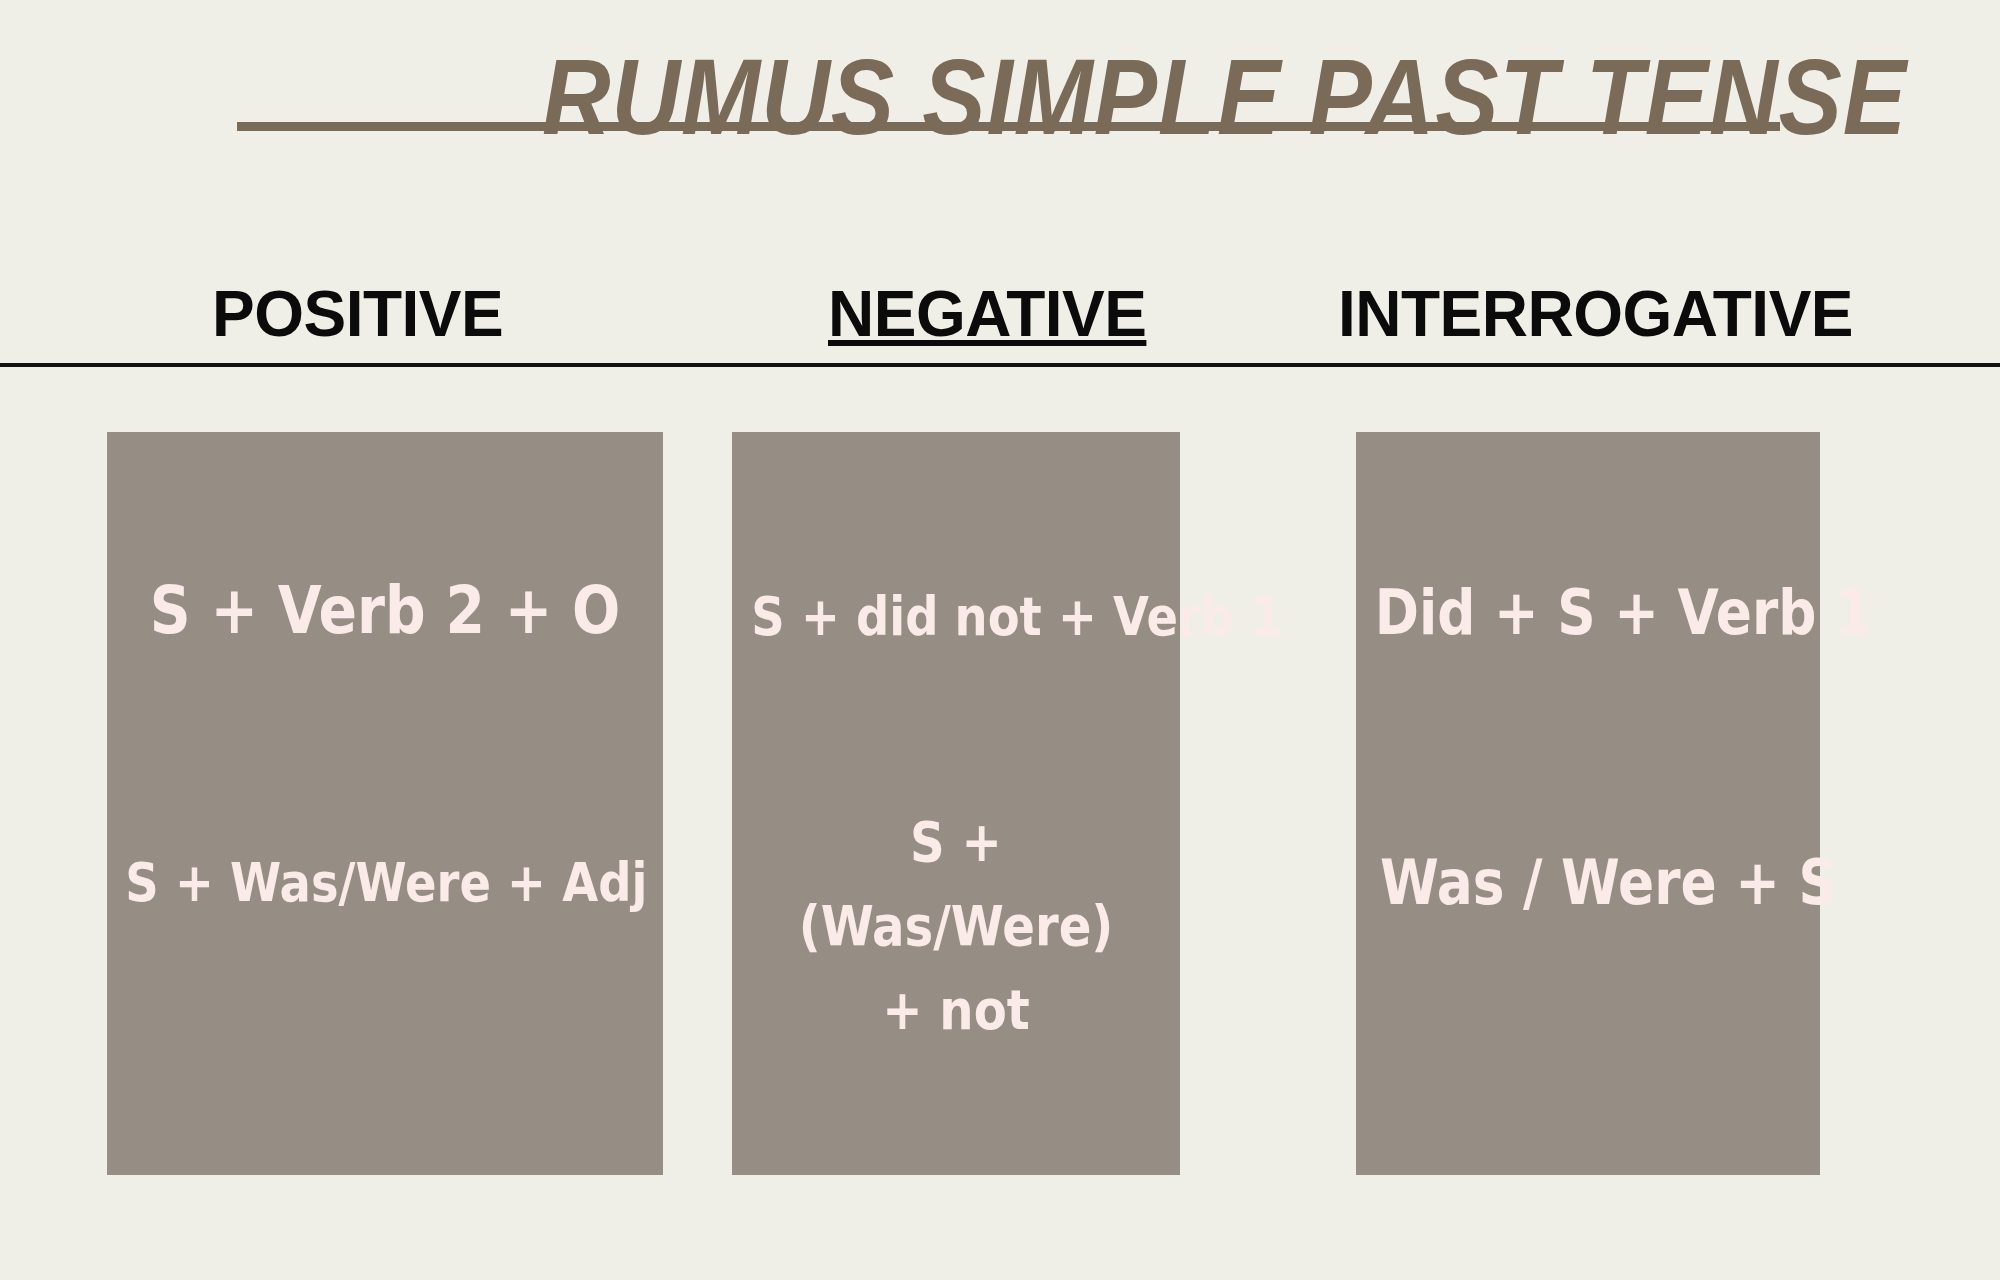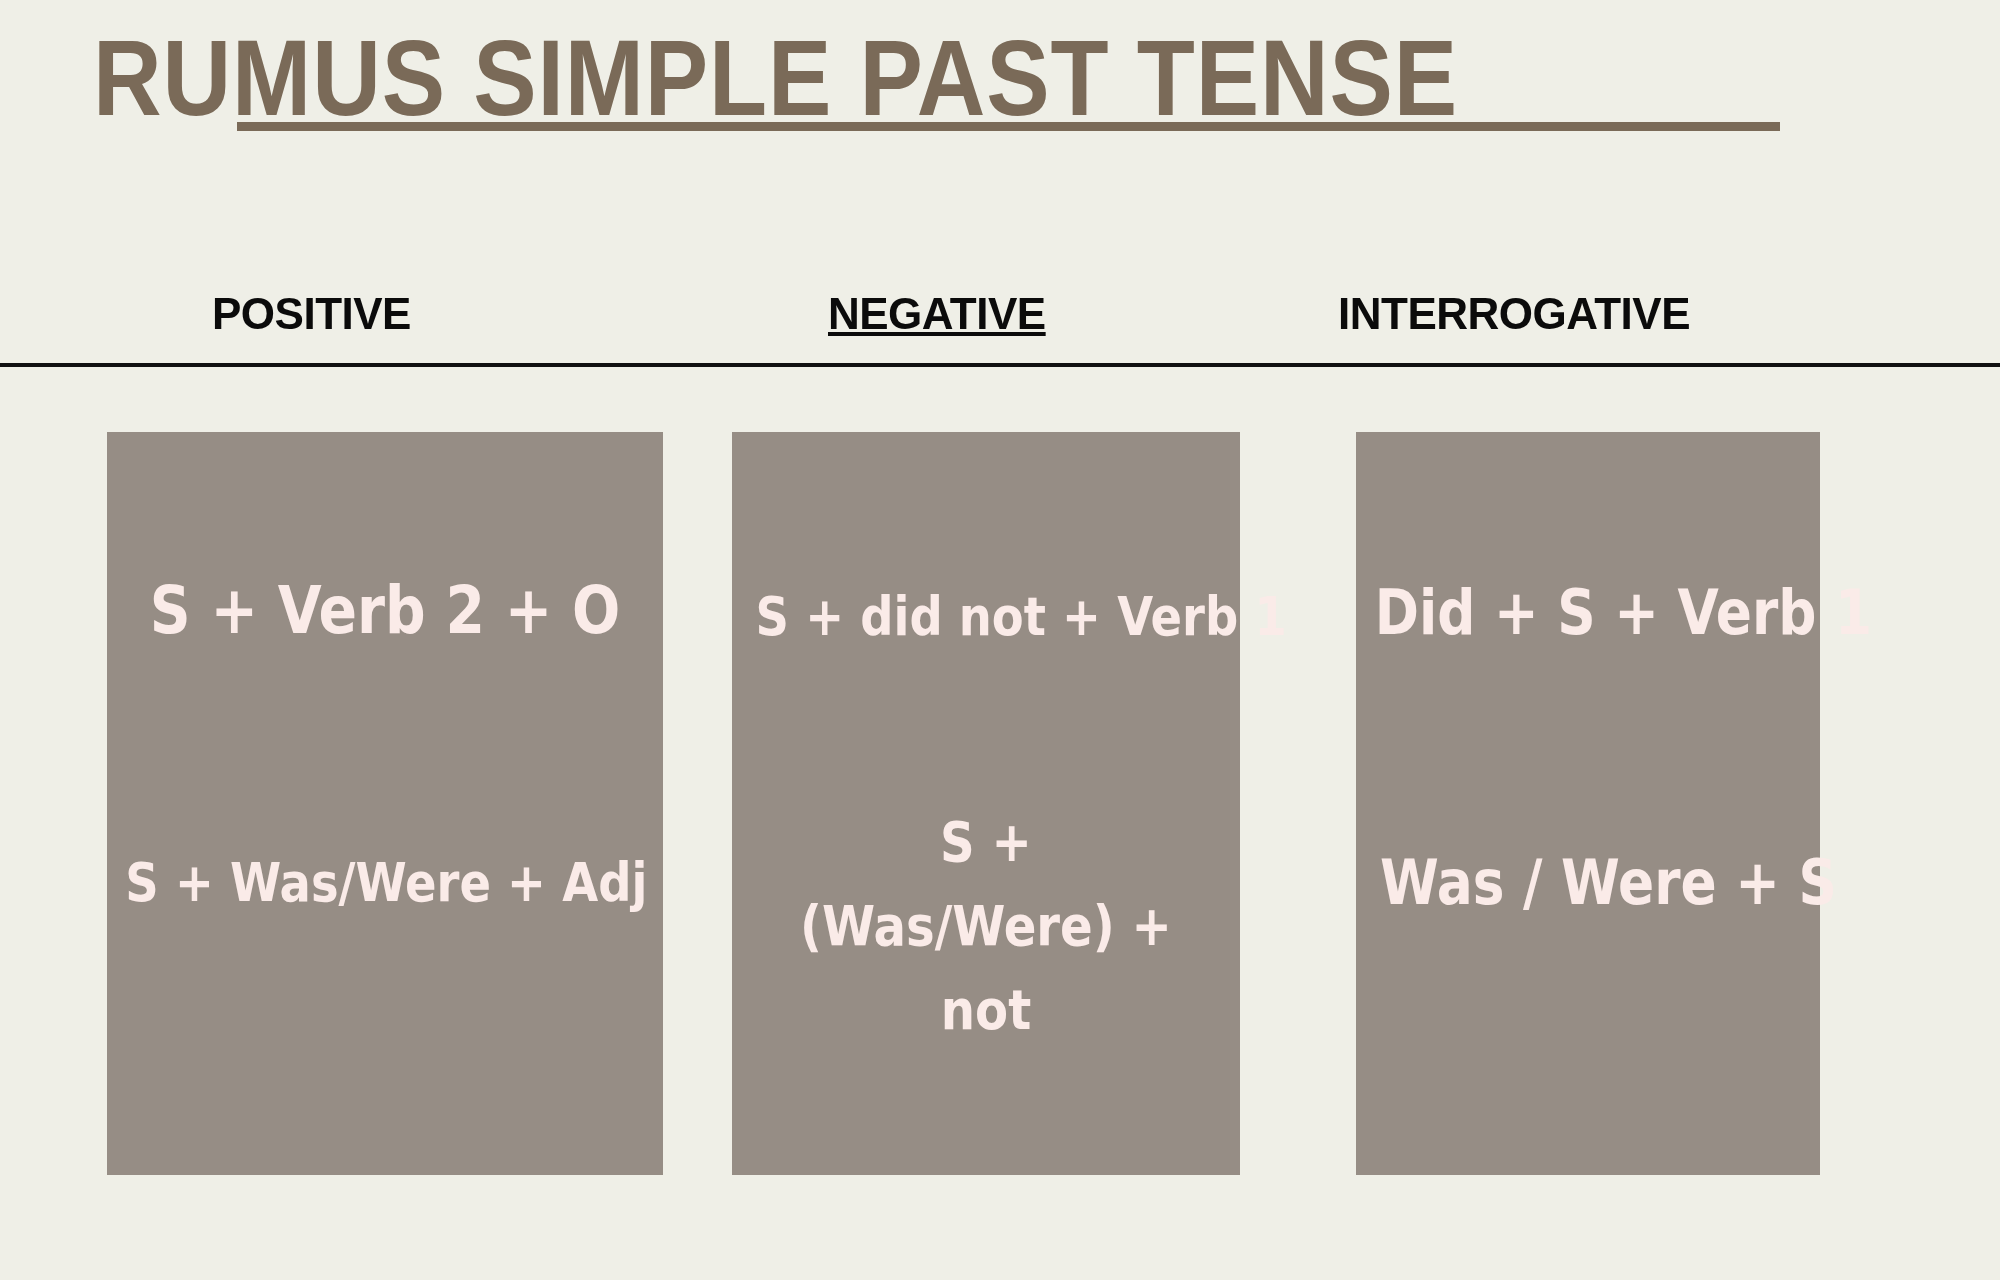--- a/index.html
+++ b/index.html
@@ -12,23 +12,24 @@
     background: #EFEFE7;
     font-family: "Liberation Sans", sans-serif;
     overflow: hidden;
     position: relative;
   }
 
   
   #title-block {
     position: absolute;
     left: 0;
-    top: 24px;
+    top: 43px;
     width: 2000px;
-    text-align: left;
+    text-align: right;
+    font-style: italic;
   }
   #page-title {
     display: inline-block;
     color: #7A6A58;
     font-family: "Liberation Sans", sans-serif;
     font-weight: bold;
     font-size: 108px;
     line-height: 1.0;
     letter-spacing: 1px;
     transform: scaleX(0.88);
@@ -50,21 +51,21 @@
     left: 0;
     top: 278px;
     width: 2000px;
     height: 82px;
   }
   .col-header {
     position: absolute;
     color: #0B0B0B;
     font-family: "Liberation Sans", sans-serif;
     font-weight: bold;
-    font-size: 44px;
+    font-size: 64px;
     line-height: 72px;
     white-space: nowrap;
     letter-spacing: -0.5px;
   }
   #header-positive      { left: 212px;  }
   #header-negative      { left: 828px; text-decoration: underline;  }
   #header-interrogative { left: 1338px; }
 
   #header-rule {
     position: absolute;
@@ -83,21 +84,21 @@
     width: 2000px;
     height: 1280px;
   }
   .card {
     position: absolute;
     top: 432px;
     height: 743px;
     background: #968D85;
   }
   #card-positive      { left: 107px;  width: 556px; }
-  #card-negative      { left: 732px;  width: 508px; }
+  #card-negative      { left: 732px;  width: 448px; }
   #card-interrogative { left: 1356px; width: 464px; }
 
   .formula {
     position: absolute;
     color: #FAEBE8;
     font-family: "DejaVu Sans", sans-serif;
     font-weight: bold;
     font-size: 60px;
     line-height: 78px;
     text-align: center;

